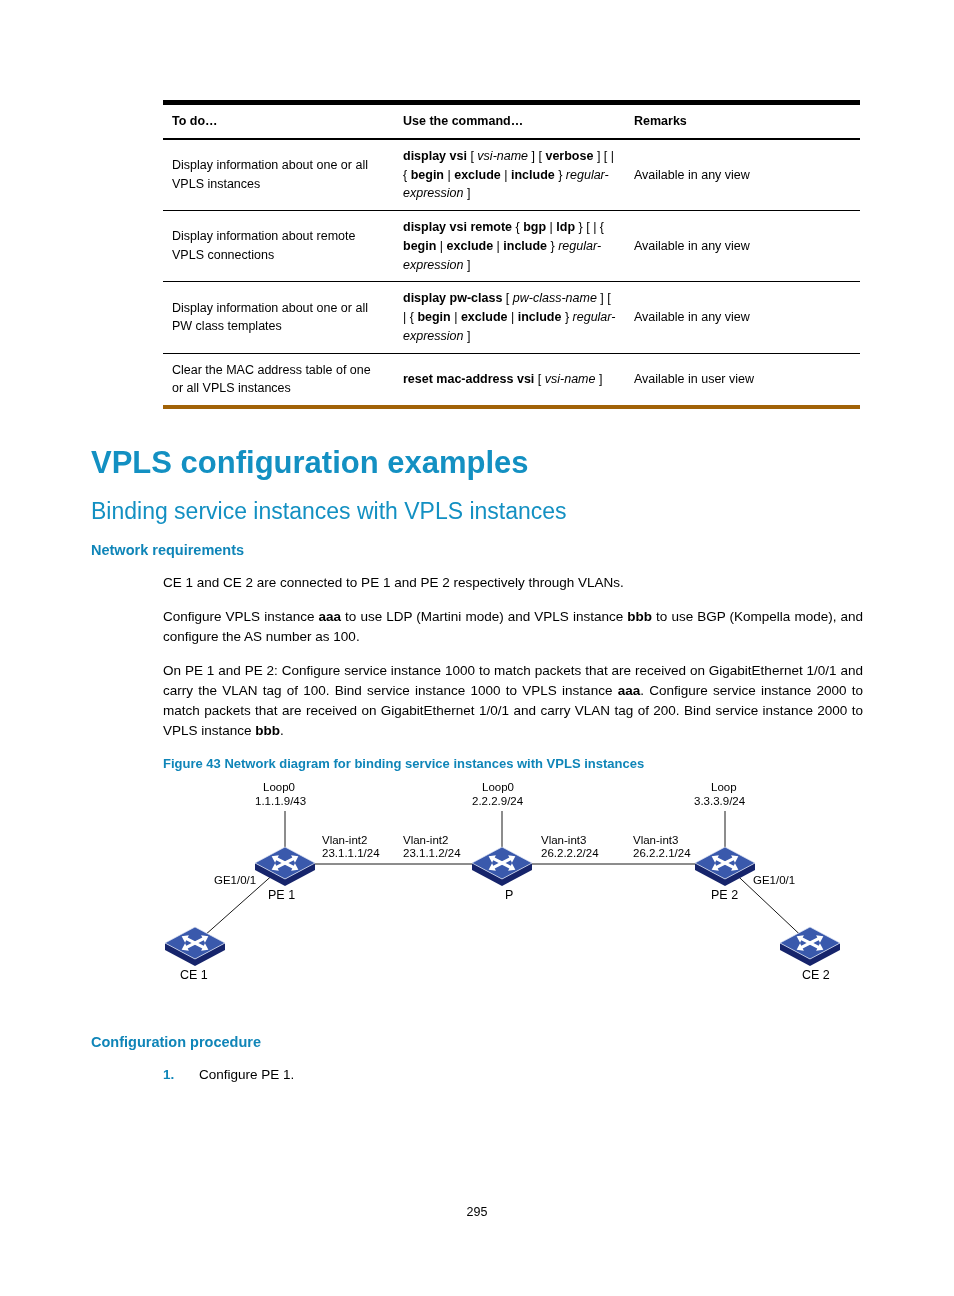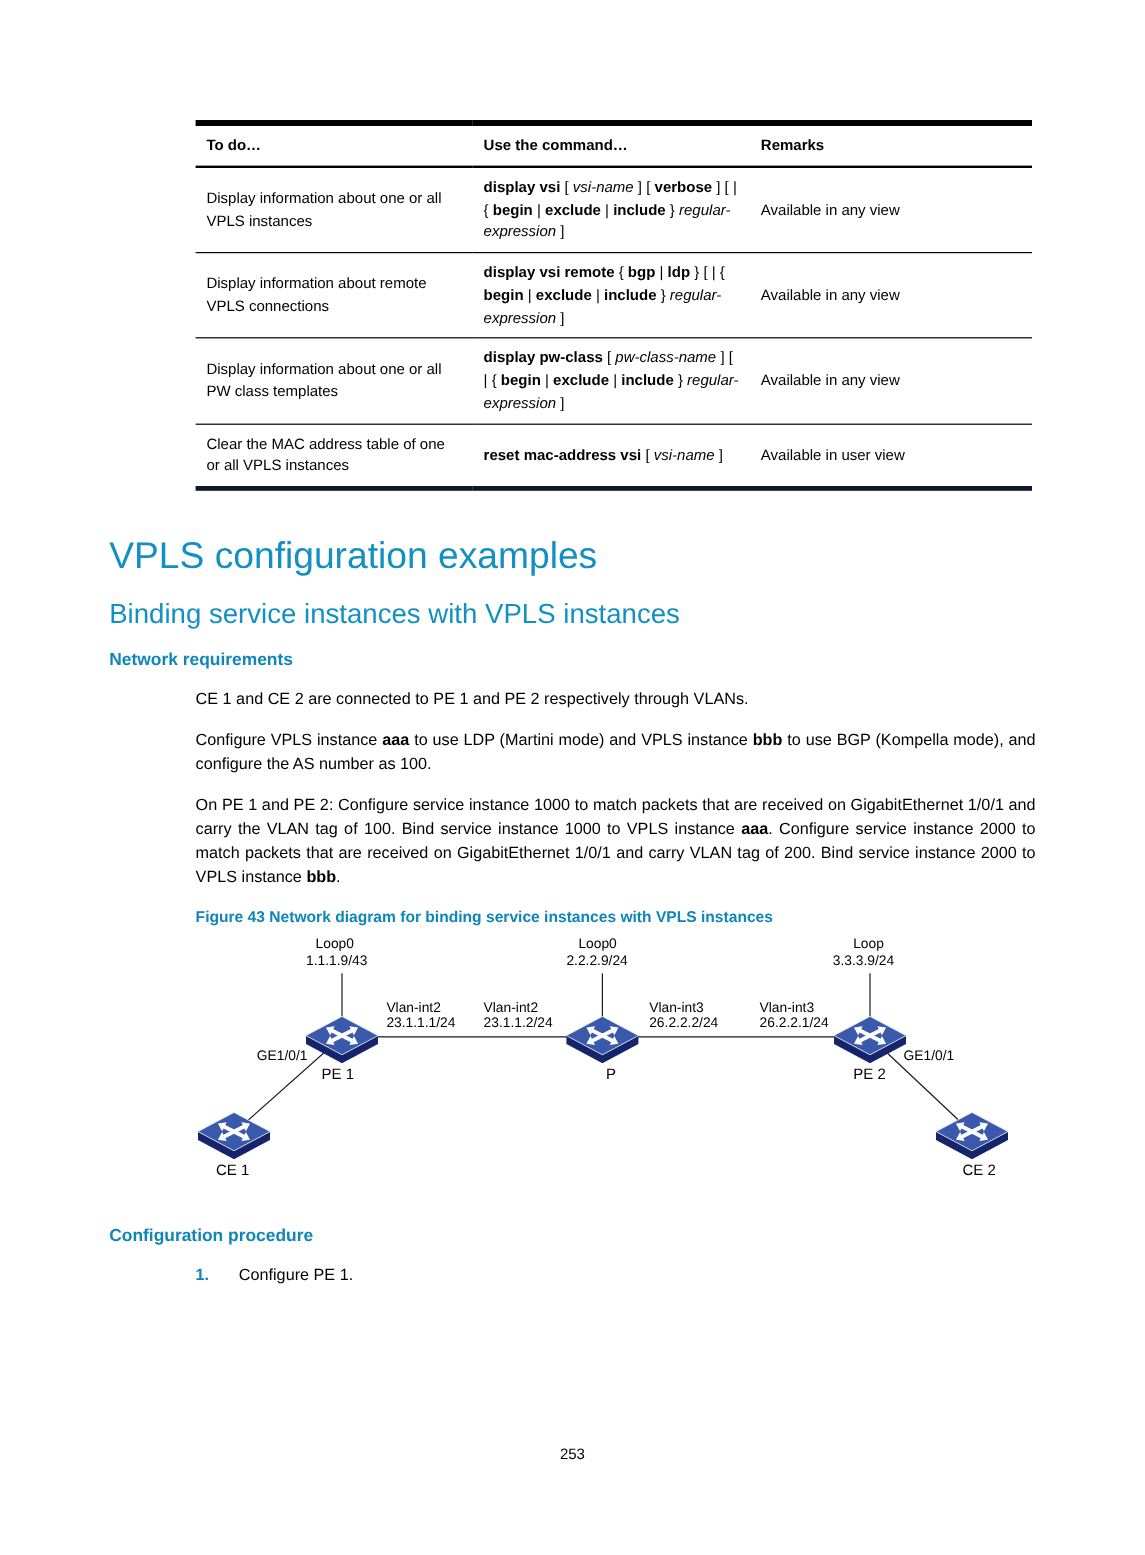--- a/index.html
+++ b/index.html
@@ -5,40 +5,40 @@
   html,body { margin:0; padding:0; background:#fff; }
   body { font-family:"Liberation Sans", sans-serif; color:#000; }
   .page { position:relative; width:954px; height:1296px; background:#fff; overflow:hidden; }
   .content { position:absolute; left:91px; top:100px; width:772px; }
 
   
   table.cmd-table {
     margin-left:72px; width:697px;
     border-collapse:collapse;
     border-top:5px solid #000;
-    border-bottom:4px solid #0f172a;
+    border-bottom:4px solid #a16207;
     font-size:12.5px; line-height:1.5;
   }
   table.cmd-table th {
     text-align:left; font-weight:bold; font-size:12.5px;
     padding:7px 9px; border-bottom:2px solid #000;
   }
   table.cmd-table td {
     vertical-align:middle; padding:7px 9px;
   }
   table.cmd-table tbody tr + tr td { border-top:1px solid #000; }
   table.cmd-table col.c1 { width:231px; }
   table.cmd-table col.c2 { width:231px; }
   table.cmd-table col.c3 { width:235px; }
 
   
-  h1.doc-h1 { margin:36px 0 0 0; font-size:31px; font-weight:400; color:#1390c2; line-height:36px; }
+  h1.doc-h1 { margin:36px 0 0 0; font-size:31px; font-weight:700; color:#1390c2; line-height:36px; }
   h2.doc-h2 { margin:16px 0 0 0; font-size:23px; font-weight:400; color:#1390c2; line-height:28px; }
   h3.doc-h3 { margin:16px 0 0 0; font-size:14.5px; font-weight:bold; color:#0f85b8; line-height:18px; }
-  h3.proc   { margin-top:30px; }
+  h3.proc   { margin-top:42px; }
 
   .body-p { margin:14px 0 0 72px; width:700px; font-size:13.5px; line-height:20px; text-align:justify; }
   .fig-caption { margin:15px 0 0 72px; font-size:13px; font-weight:bold; color:#0f85b8; }
 
   
   .proc-item { margin:14px 0 12px 72px; font-size:13.5px; line-height:20px; }
   .proc-num { display:inline-block; width:36px; font-weight:bold; color:#0f85b8; }
 
   
   .diagram { position:relative; margin:8px 0 0 69px; width:700px; height:212px; }
@@ -164,14 +164,14 @@
     </div>
 
     <h3 class="doc-h3 proc">Configuration procedure</h3>
 
     <div class="proc-item">
       <span class="proc-num">1.</span><span>Configure PE 1.</span>
     </div>
 
   </div>
 
-  <div class="page-number">253</div>
+  <div class="page-number">295</div>
 </div>
 
 </body></html>

